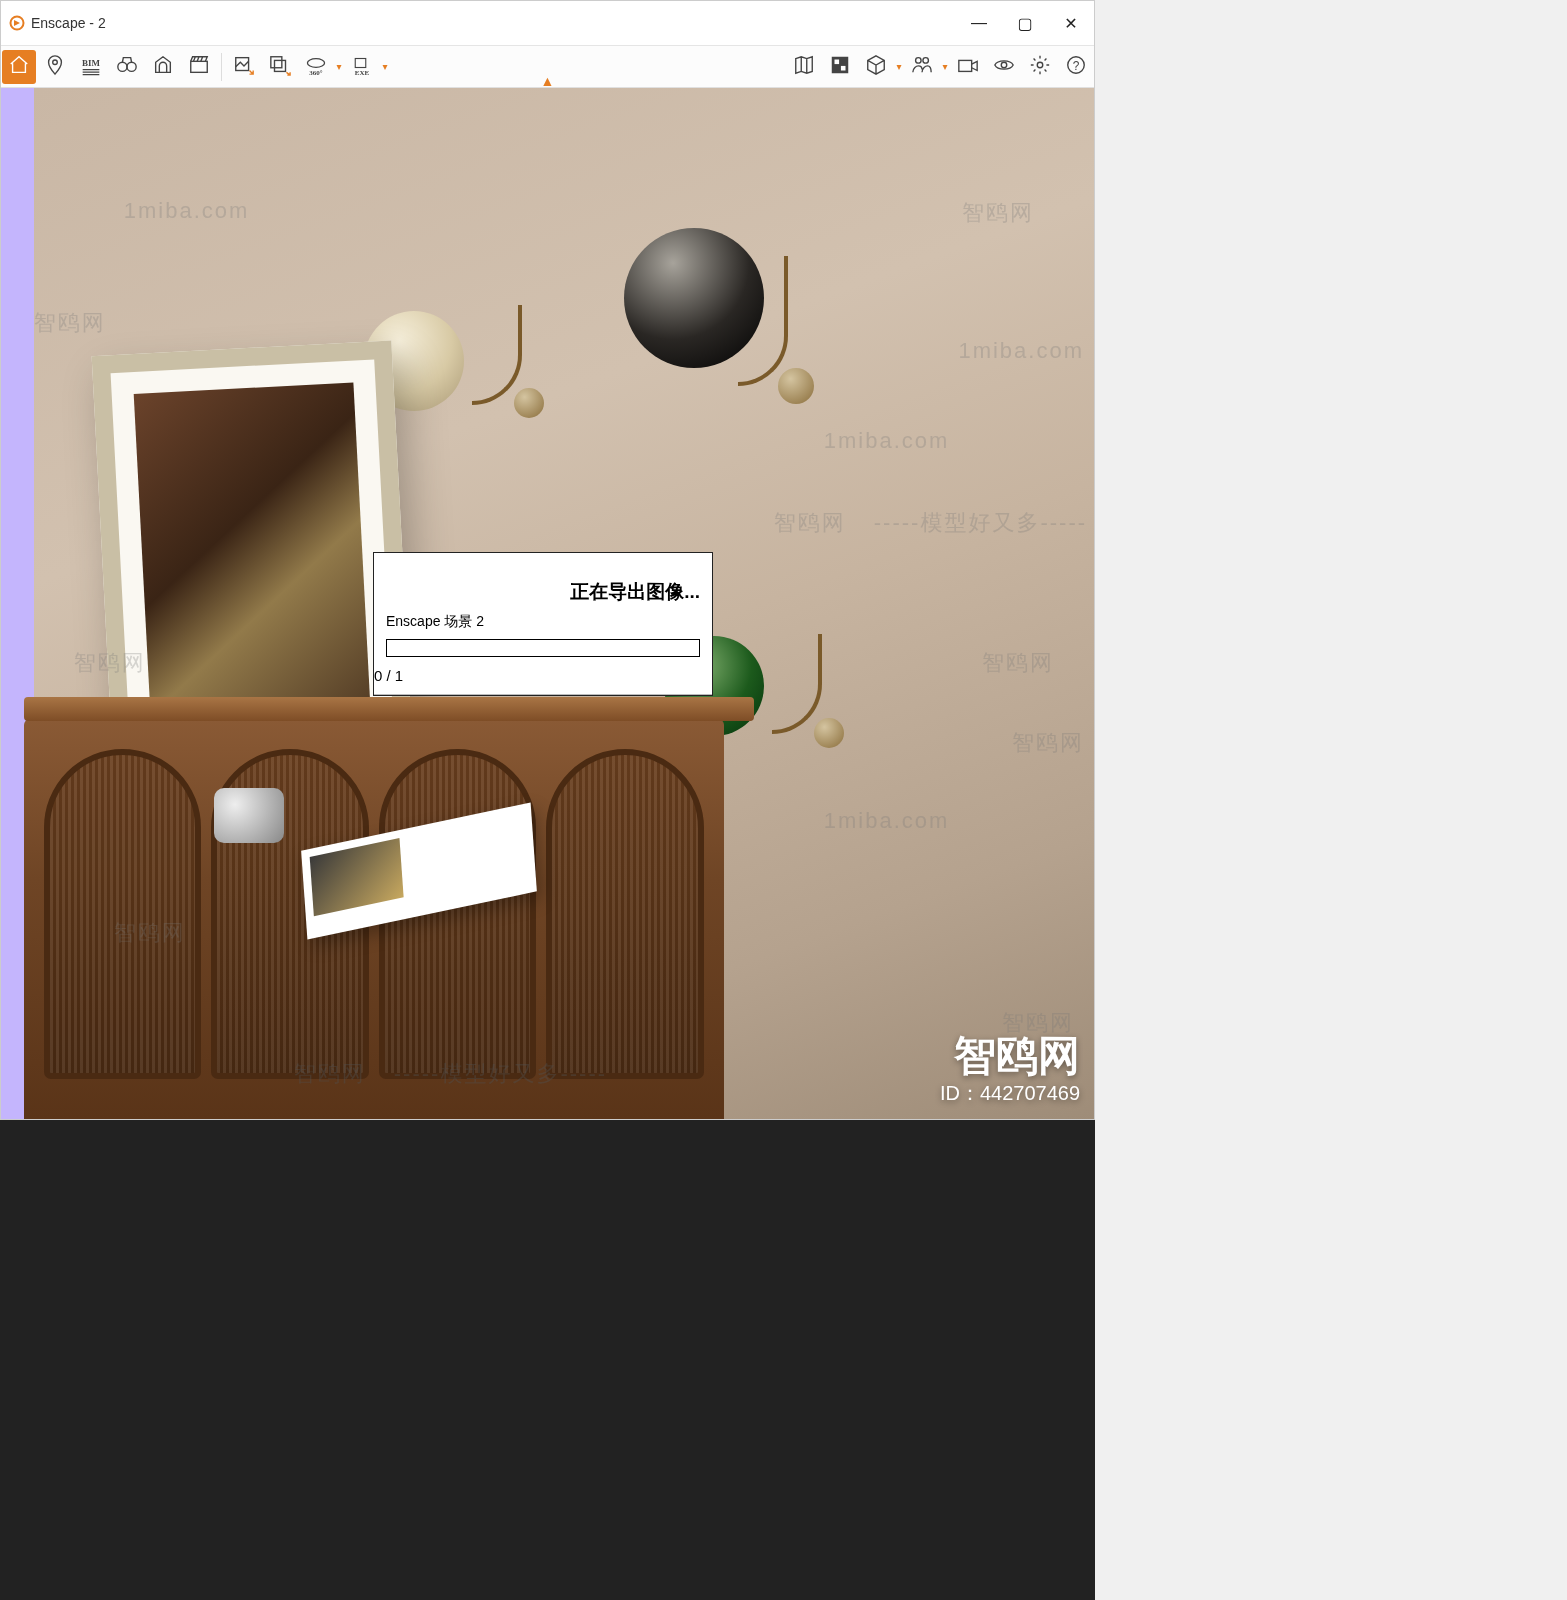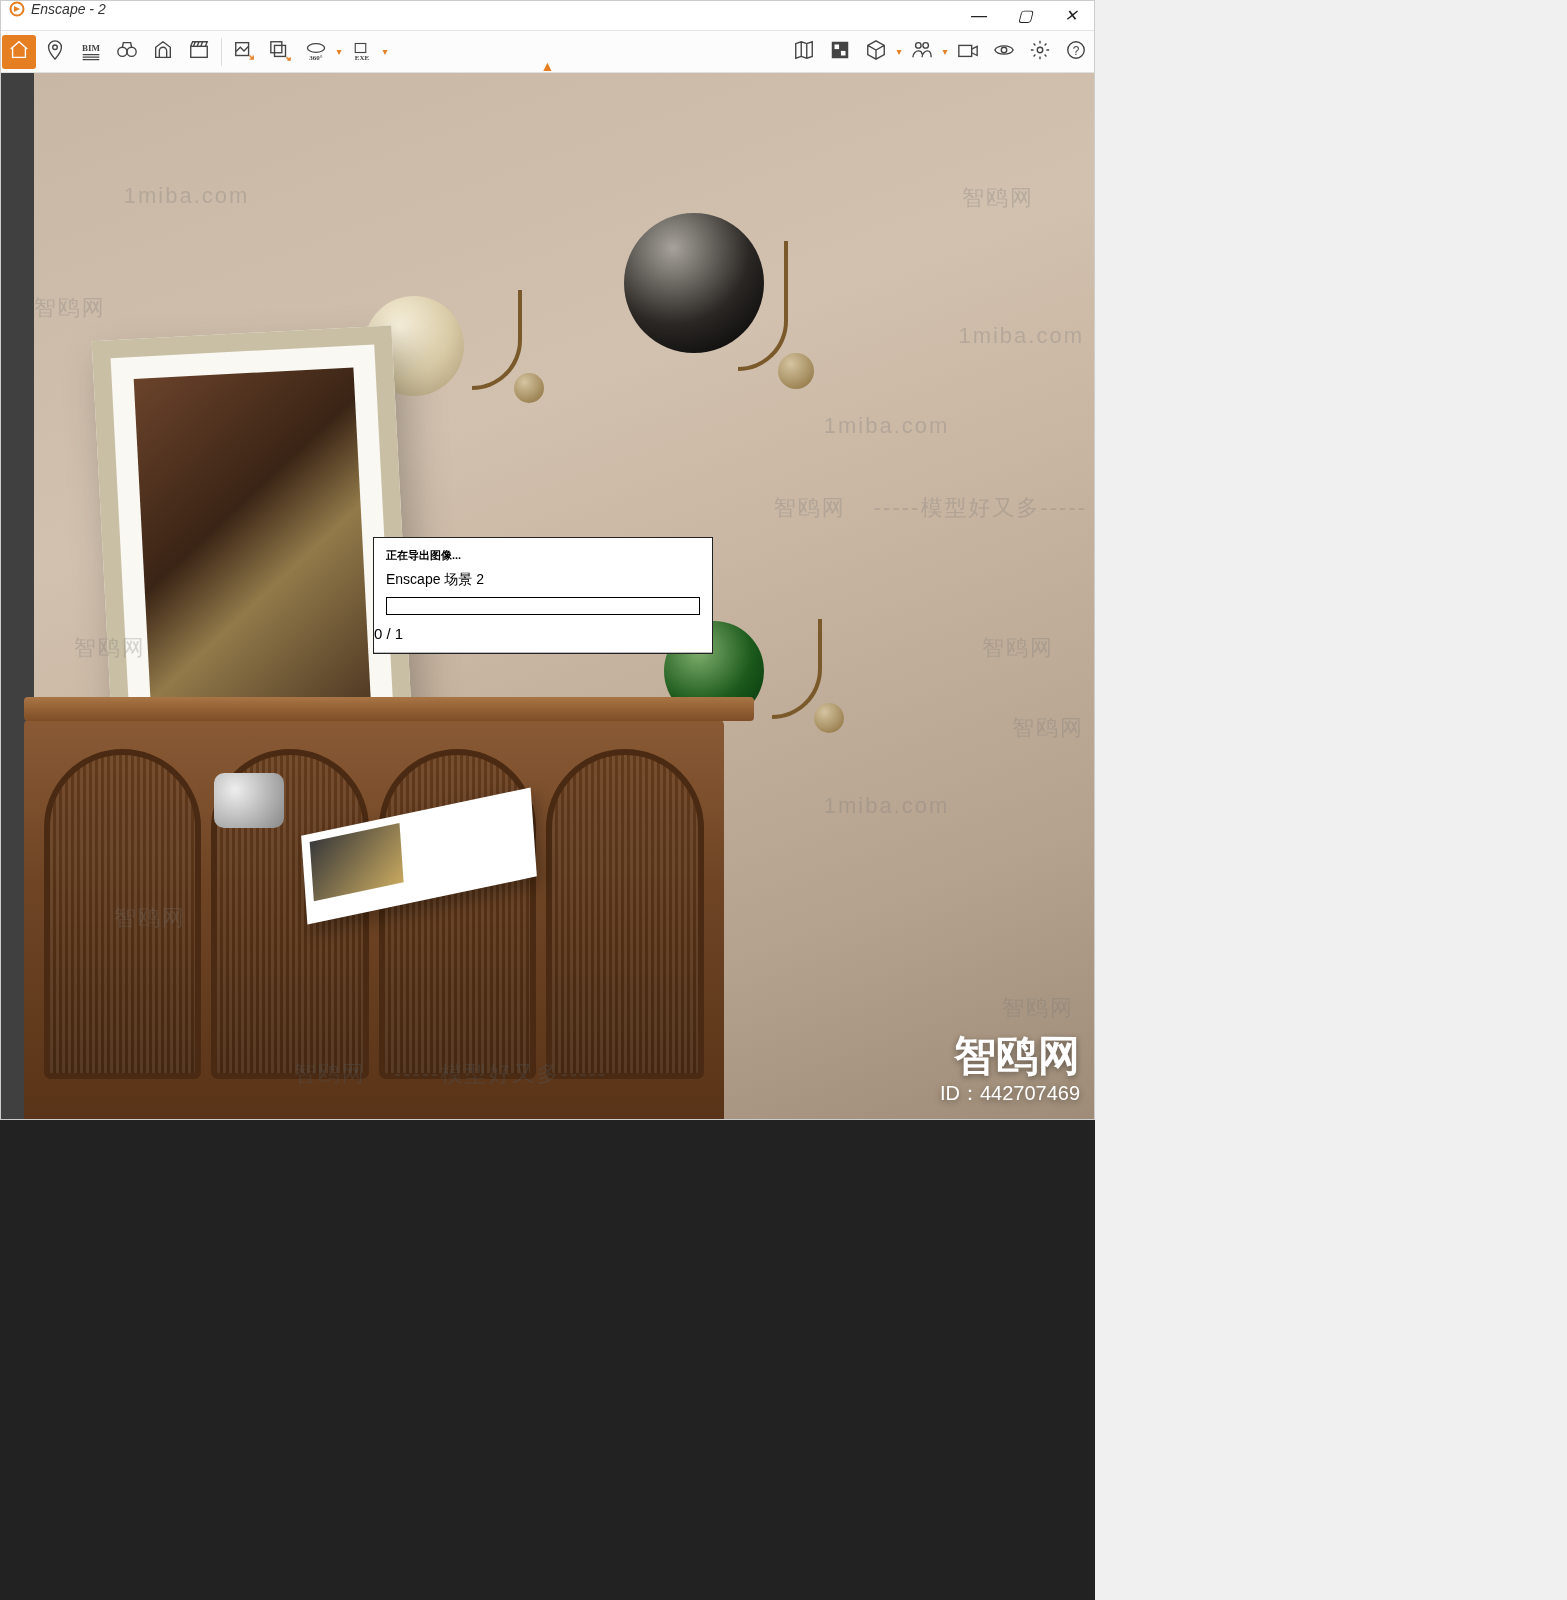--- a/index.html
+++ b/index.html
@@ -16,27 +16,26 @@
     height: 1120px;
     background: #fff;
     position: absolute;
     top: 0;
     left: 0;
     display: flex;
     flex-direction: column;
     border: 1px solid #ccc;
   }
   .titlebar {
-    height: 30px;
-    display: flex;
-    align-items: flex-start;
+    height: 45px;
+    display: flex;
+    align-items: center;
     justify-content: space-between;
     background: #fff;
     border-bottom: 1px solid #e5e5e5;
-    font-style: italic;
   }
   .titlebar-left {
     display: flex;
     align-items: center;
     padding-left: 8px;
     gap: 6px;
     font-size: 14px;
     color: #333;
   }
   .app-icon {
@@ -91,21 +90,21 @@
     position: absolute;
     left: 50%;
     transform: translateX(-50%);
     bottom: -1px;
     color: #e67e22;
     font-size: 14px;
     line-height: 1;
   }
   .viewport {
     flex: 1;
-    background: #404040;
+    background: #c4b5fd;
     position: relative;
     overflow: hidden;
   }
   .render {
     position: absolute;
     left: 3%;
     right: 0;
     top: 0;
     bottom: 0;
     background: linear-gradient(160deg, #c9b7a5 0%, #d2c1af 35%, #c7b4a0 55%, #b5a28e 80%, #9e8c78 100%);
@@ -214,21 +213,21 @@
 
   
   .dialog {
     position:absolute;
     left: 372px; top: 464px;
     width: 340px;
     background:#fff;
     border:1px solid #222;
     font-family: "Microsoft YaHei", Arial, sans-serif;
   }
-  .dialog .hdr { padding:10px 12px 4px; font-weight:bold; font-size:11px; }
+  .dialog .hdr { padding:26px 12px 4px; font-weight:bold; font-size:19px;text-align:right; }
   .dialog .sub { padding:4px 12px 8px; font-size:14px; }
   .dialog .prog {
     margin: 0 12px 6px;
     height: 18px;
     border:1.5px solid #000;
     background:#fff;
   }
   .dialog .count { font-size:15px; padding:4px 0 10px; }
   .dialog .sep { border-top:1px solid #bbb; }
   .dialog .btns { text-align:right; padding:10px 14px; }

